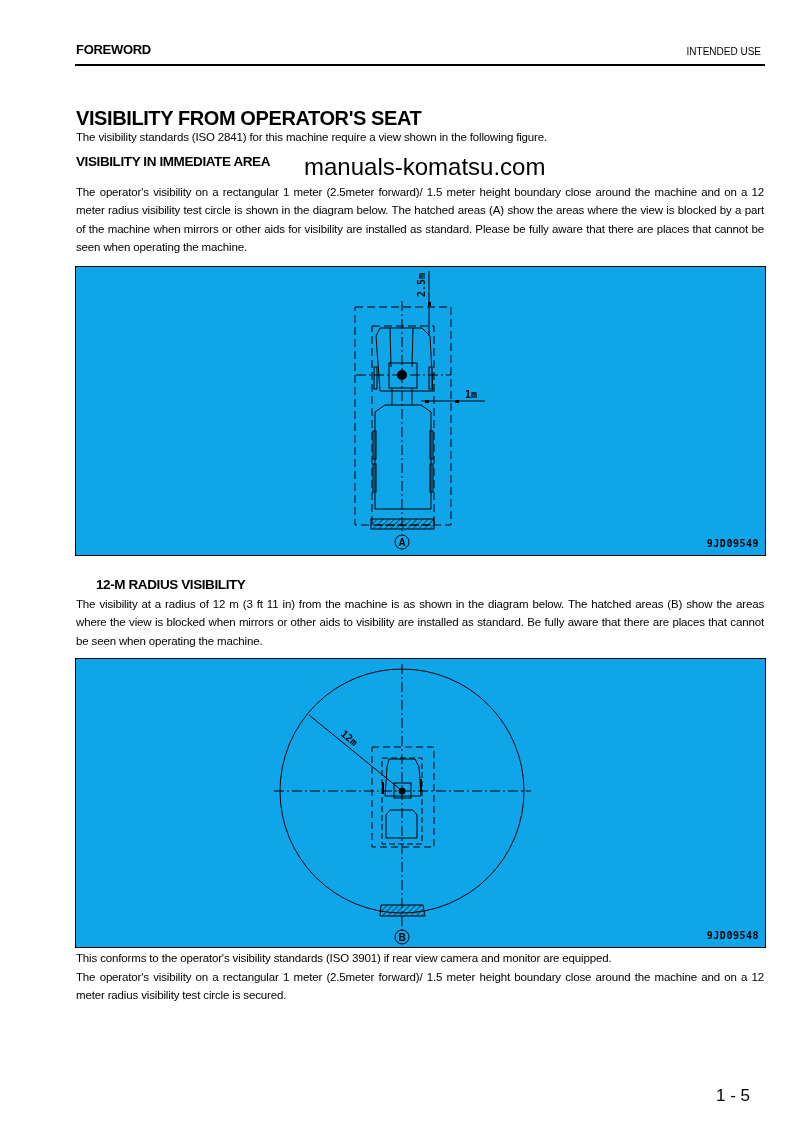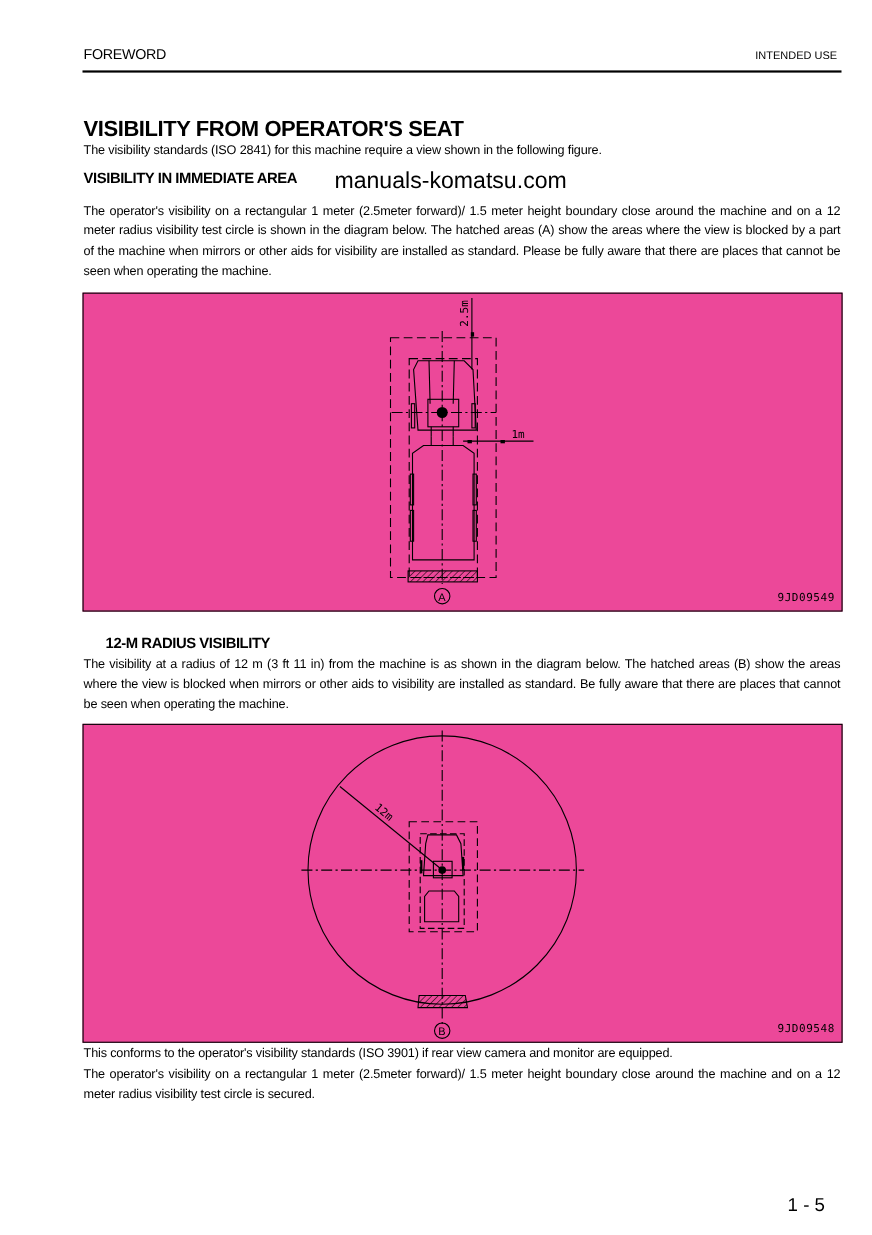--- a/index.html
+++ b/index.html
@@ -1,25 +1,25 @@
 <!DOCTYPE html>
 <html><head>
 <meta charset="utf-8">
 <style>
   html, body { margin: 0; padding: 0; background: #ffffff; }
   body { width: 793px; height: 1123px; position: relative; overflow: hidden;
          font-family: "Liberation Sans", sans-serif; color: #000; }
-  .hdr-left { position: absolute; left: 76px; top: 42px; font-size: 13px; font-weight: normal; letter-spacing: -0.3px; }
+  .hdr-left { position: absolute; left: 76px; top: 42px; font-size: 13px; font-weight: bold; letter-spacing: -0.3px; }
   .hdr-right { position: absolute; right: 32px; top: 46px; font-size: 10px; font-weight: normal; }
   .hdr-rule { position: absolute; left: 75px; top: 64px; width: 690px; height: 2px; background: #000; }
   .h1 { position: absolute; left: 76px; top: 107px; font-size: 20px; font-weight: bold; letter-spacing: -0.4px; }
   .h2 { position: absolute; left: 76px; font-size: 13.5px; font-weight: bold; letter-spacing: -0.4px; }
   .p { position: absolute; left: 76px; width: 688px; font-size: 11.5px; line-height: 18.3px; letter-spacing: -0.15px; text-align: justify; }
-  .watermark { position: absolute; left: 304px; top: 153px; font-size: 21px; color: #000; }
-  .frame { position: absolute; left: 75px; width: 689px; border: 1px solid #000; background: #ec4899; }
+  .watermark { position: absolute; left: 304px; top: 153px; font-size: 24px; color: #000; }
+  .frame { position: absolute; left: 75px; width: 689px; border: 1px solid #000; background: #0ea5e9; font-weight: bold; }
   .fig-id { position: absolute; right: 6px; bottom: 6px; font-size: 10px; font-family: "DejaVu Sans Mono", monospace; letter-spacing: 0.5px; }
   .pageno { position: absolute; left: 716px; top: 1086px; font-size: 17px; }
   svg { position: absolute; left: 0; top: 0; }
 </style>
 </head>
 <body>
 
 <div class="hdr-left">FOREWORD</div>
 <div class="hdr-right">INTENDED USE</div>
 <div class="hdr-rule"></div>

